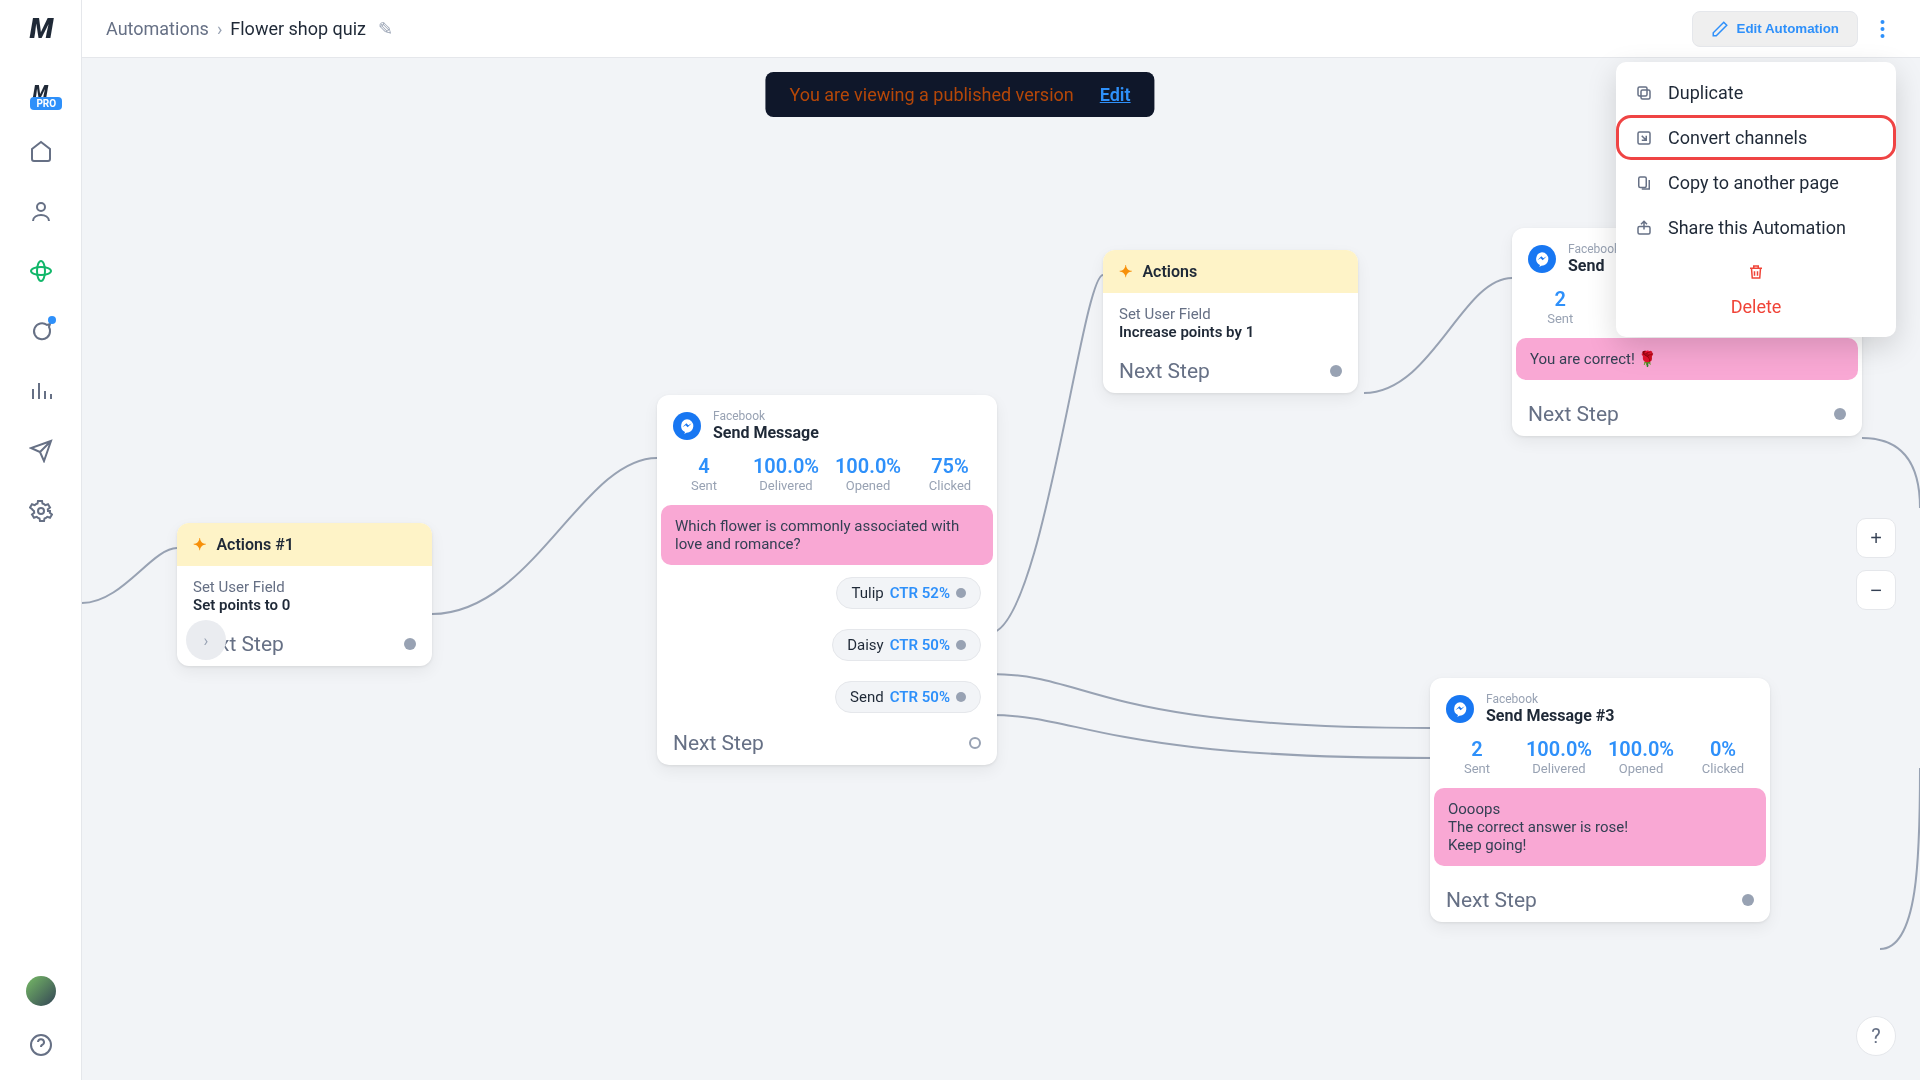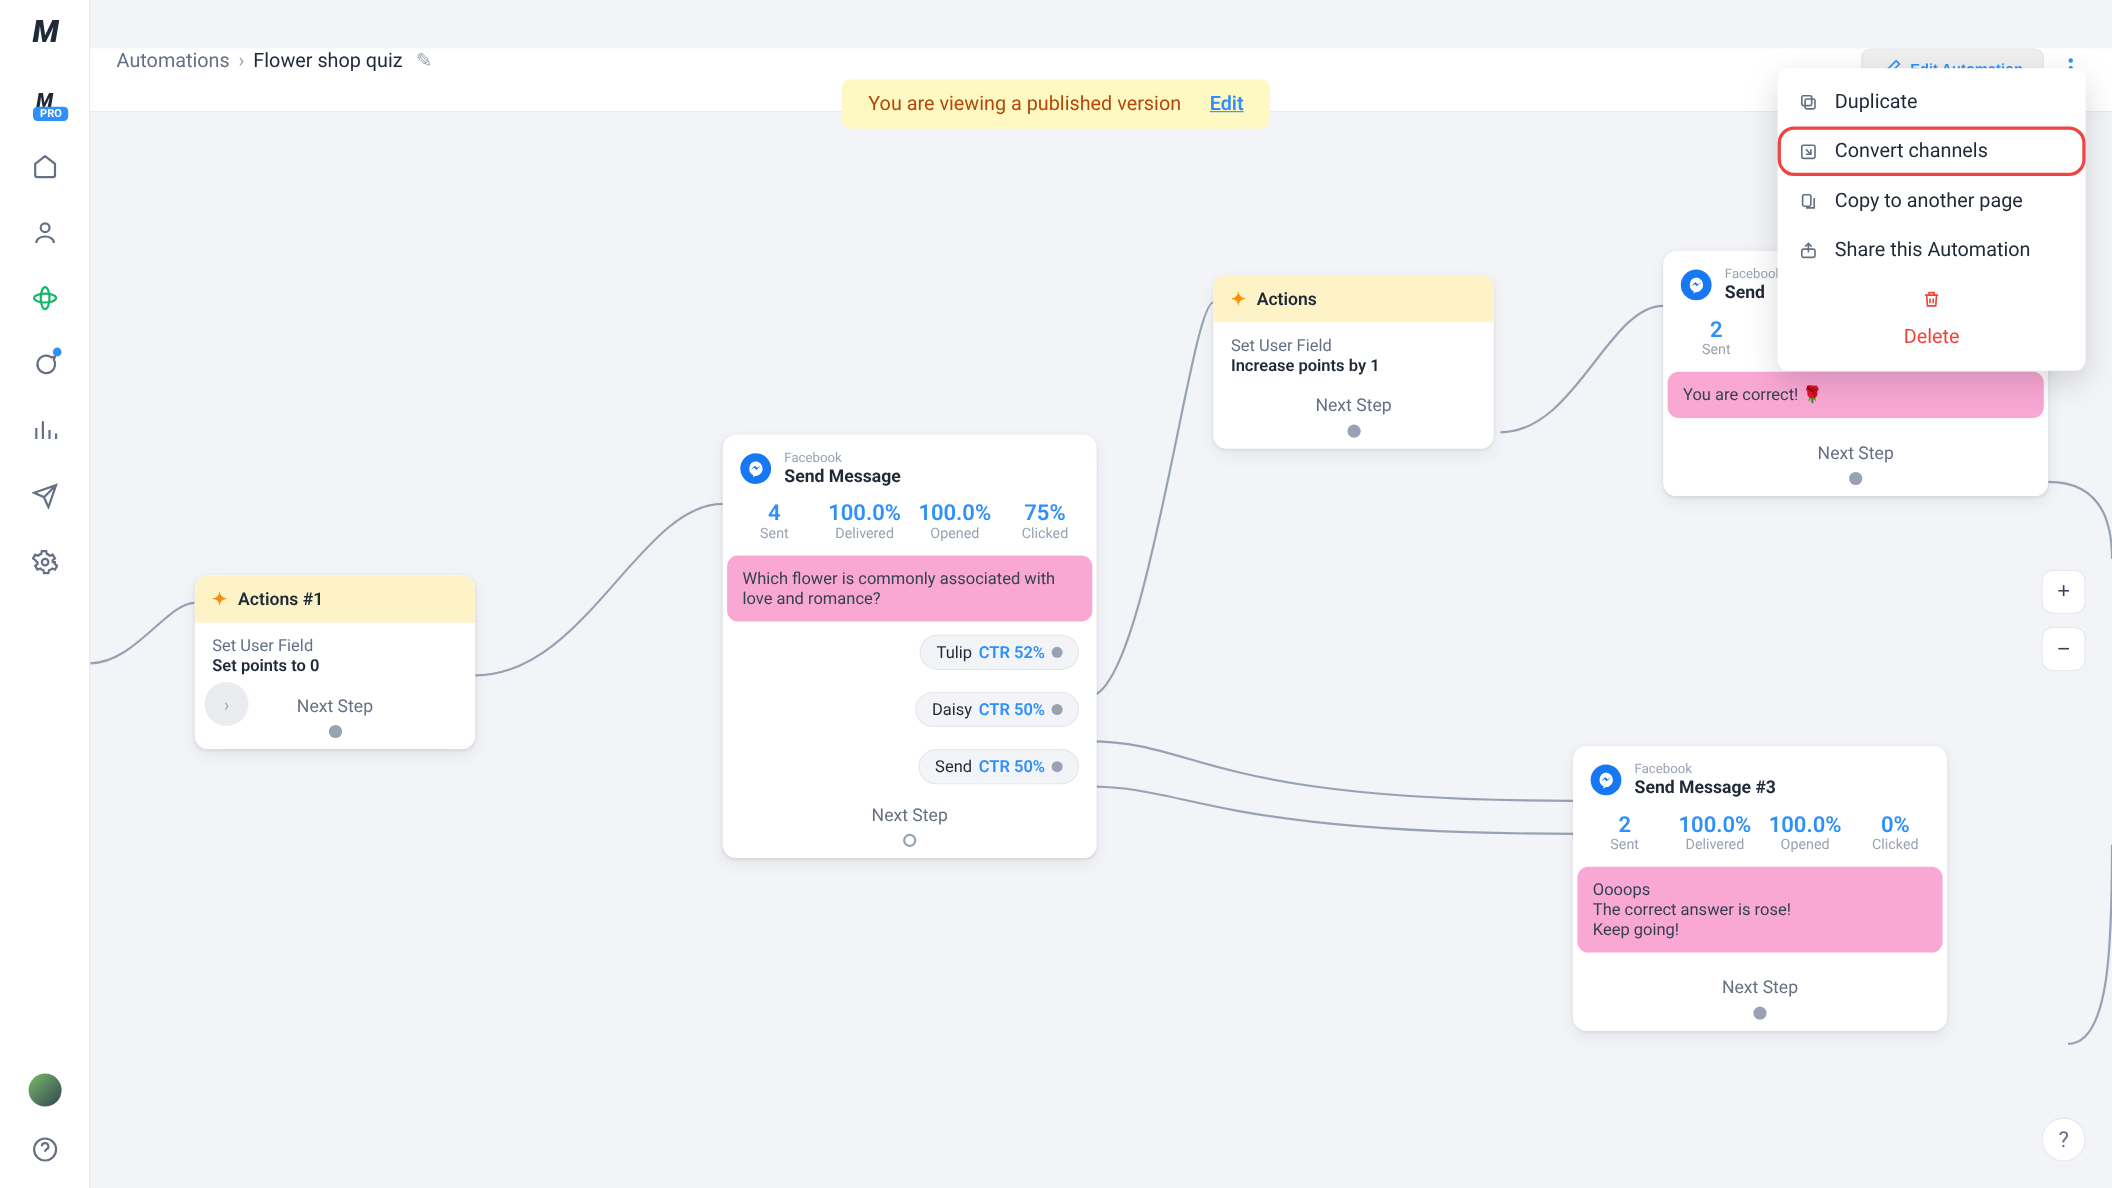--- a/index.html
+++ b/index.html
@@ -8,37 +8,37 @@
 .logo { font-weight: 900; font-size: 28px; font-style: italic; letter-spacing: -2px; margin-bottom: 36px; }
 .page-badge { position: relative; margin-bottom: 26px; }
 .page-badge .icon { font-weight: 900; font-size: 18px; font-style: italic; }
 .pro { position: absolute; bottom: -8px; right: -14px; background: #2E90FA; color: #fff; font-size: 10px; font-weight: 700; padding: 1px 6px; border-radius: 4px; }
 .sidebar-nav { display: flex; flex-direction: column; gap: 34px; margin-top: 10px; align-items: center; }
 .sidebar-ic { width: 26px; height: 26px; display: flex; align-items: center; justify-content: center; color: #667085; position: relative; cursor: pointer; }
 .sidebar-ic.active { color: #12B76A; }
 .sidebar-ic .dot { position: absolute; top: -2px; right: -2px; width: 8px; height: 8px; background: #2E90FA; border-radius: 50%; }
 .sidebar-bottom { margin-top: auto; display: flex; flex-direction: column; align-items: center; gap: 26px; padding-bottom: 22px; }
 .avatar { width: 30px; height: 30px; border-radius: 50%; background: linear-gradient(135deg,#7b6,#345); }
-.topbar { position: absolute; left: 82px; top: 0; right: 0; height: 58px; background: #fff; border-bottom: 1px solid #E5E7EB; display: flex; align-items: flex-start; padding: 0 24px; margin-top: 44px; }
+.topbar { position: absolute; left: 82px; top: 0; right: 0; height: 58px; background: #fff; border-bottom: 1px solid #E5E7EB; display: flex; align-items: center; padding: 0 24px; }
 .breadcrumb { display: flex; align-items: center; gap: 8px; color: #667085; font-size: 18px; }
 .breadcrumb .current { color: #1F2937; }
 .breadcrumb .chev { color: #98A2B3; }
 .edit-btn { margin-left: auto; display: flex; align-items: center; gap: 8px; color: #2E90FA; font-weight: 600; border: 1px solid #E5E7EB; border-radius: 8px; padding: 8px 18px; cursor: pointer; }
 .kebab { margin-left: 10px; width: 28px; height: 36px; display: flex; align-items: center; justify-content: center; color: #2E90FA; cursor: pointer; }
-.banner { position: absolute; top: 72px; left: 50%; transform: translateX(-50%); background: #fef9c3; color: #B54708; border-radius: 8px; padding: 12px 24px; display: flex; gap: 26px; font-size: 18px; align-items: center; }
+.banner { position: absolute; top: 72px; left: 50%; transform: translateX(-50%); background: #0f172a; color: #B54708; border-radius: 8px; padding: 12px 24px; display: flex; gap: 26px; font-size: 18px; align-items: center; }
 .banner a { color: #2E90FA; text-decoration: underline; font-weight: 600; }
 .canvas { position: absolute; left: 82px; top: 58px; right: 0; bottom: 0; }
 .card { position: absolute; background: #fff; border-radius: 12px; box-shadow: 0 1px 3px rgba(0,0,0,0.08), 0 6px 16px rgba(0,0,0,0.06); overflow: hidden; }
 .card-header { padding: 12px 16px; display: flex; align-items: center; gap: 10px; }
 .actions-header { background: #FEF3C7; font-weight: 600; color: #1F2937; }
 .spark { color: #F79009; font-weight: 700; }
 .card-body { padding: 12px 16px 8px; font-size: 15px; }
 .card-actions .t1 { color: #667085; }
 .card-actions .t2 { font-weight: 600; }
-.nextstep { display: flex; justify-content: space-between; align-items: center; gap: 8px; padding: 10px 16px; color: #667085; font-size: 16px; flex-direction: column; }
+.nextstep { display: flex; justify-content: space-between; align-items: center; gap: 8px; padding: 10px 16px; color: #667085; font-size: 21px; }
 .port { width: 12px; height: 12px; border-radius: 50%; background: #98A2B3; }
 .port-open { background: #fff; border: 2px solid #98A2B3; }
 .msg-header { display: flex; align-items: center; gap: 12px; padding: 14px 16px 6px; }
 .fb-badge { width: 28px; height: 28px; border-radius: 50%; background: #1877F2; display: flex; align-items: center; justify-content: center; color: #fff; }
 .msg-header .meta .ch { font-size: 12px; color: #98A2B3; }
 .msg-header .meta .ti { font-weight: 700; }
 .stats { display: flex; gap: 0; padding: 6px 6px 12px; }
 .stat { flex: 1; text-align: center; }
 .stat .v { color: #2E90FA; font-weight: 600; font-size: 20px; }
 .stat .l { color: #98A2B3; font-size: 13px; }

